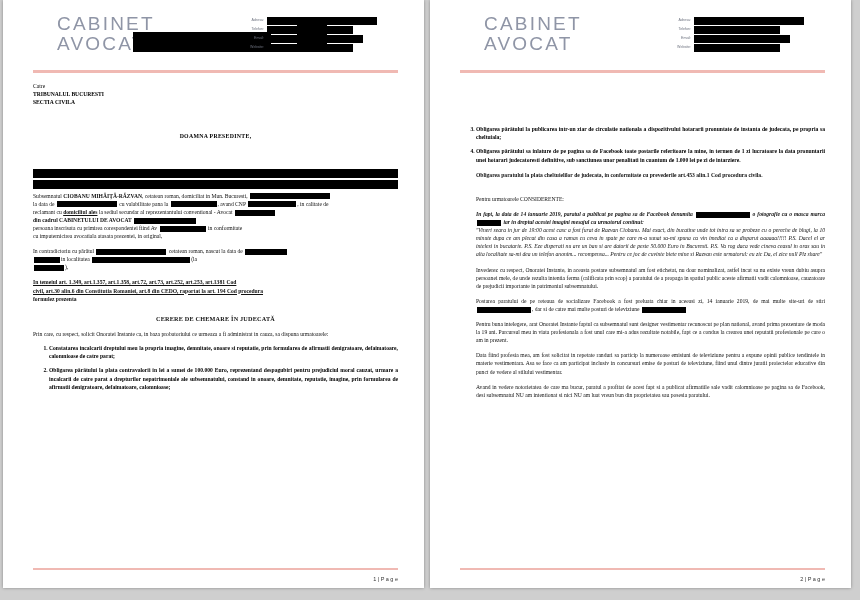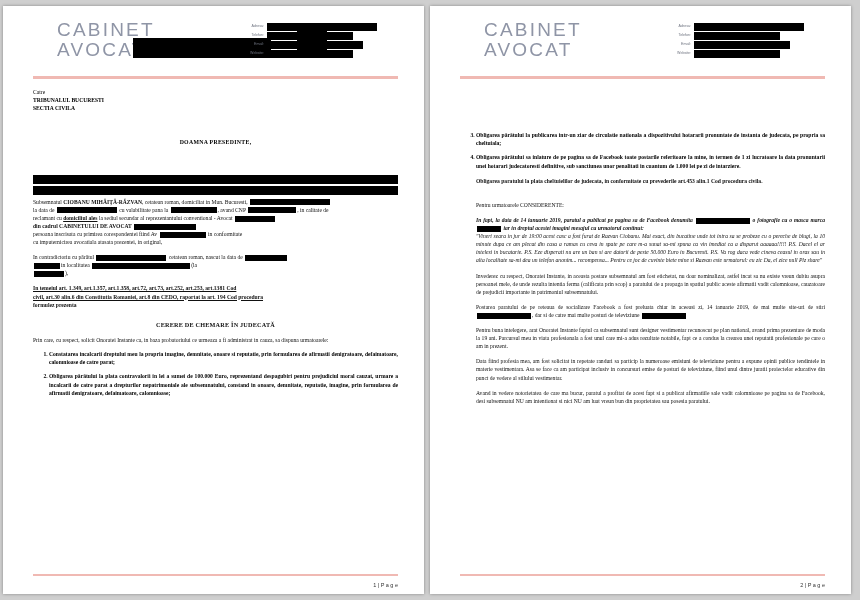--- a/index.html
+++ b/index.html
@@ -19,21 +19,20 @@
     height: 600px;
     background: #cfcfcf;
     display: flex;
     gap: 6px;
   }
   .page {
     position: relative;
     background: #ffffff;
     width: 421px;
     height: 588px;
-    margin-top: 6px;
     box-shadow: 0 0 3px rgba(0,0,0,0.35);
     overflow: hidden;
   }
   .page.left { margin-left: 3px; }
   .page-inner {
     position: absolute;
     inset: 0;
     padding: 10px 26px 10px 30px;
     box-sizing: border-box;
   }

